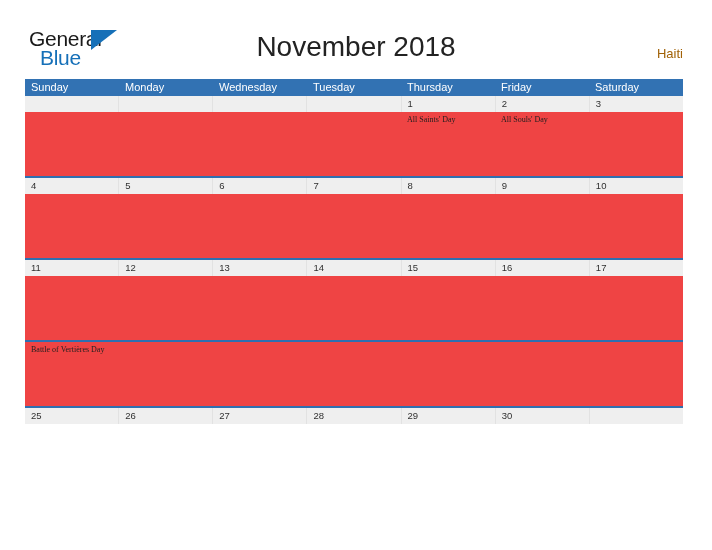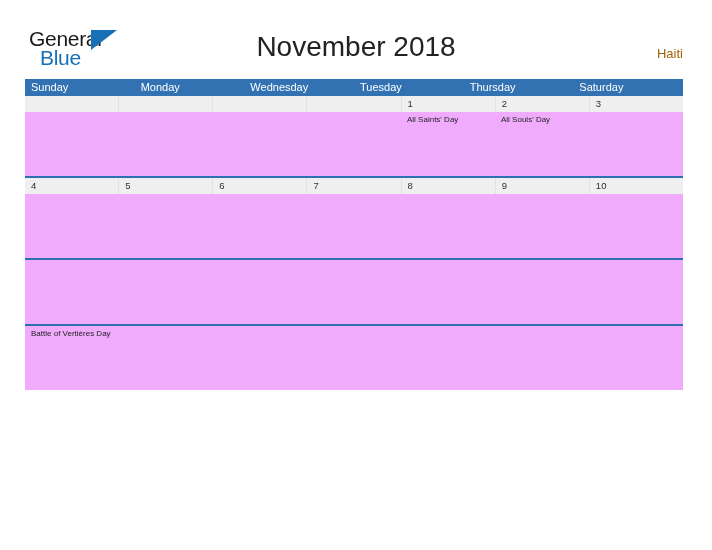--- a/index.html
+++ b/index.html
@@ -136,22 +136,23 @@
     border-right: 1px solid #e2e2e2;
     white-space: nowrap;
     overflow: hidden;
   }
   .date-strip .date-cell:last-child {
     border-right: none;
   }
 
   .body-strip {
     display: flex;
-    background: #f0abfc;
+    background: #ef4444;
     height: 64px;
+    font-family: Liberation Serif, serif;
   }
   .body-strip .event-cell {
     flex: 1 1 0;
     box-sizing: border-box;
     padding: 2px 5px 0 6px;
     font-size: 8px;
     line-height: 11px;
     color: #1f1f1f;
     overflow: hidden;
   }
@@ -186,20 +187,21 @@
   </div>
 
   <div class="calendar">
 
     <div class="weekday-header">
       <div class="weekday-cell">Sunday</div>
       <div class="weekday-cell">Monday</div>
       <div class="weekday-cell">Wednesday</div>
       <div class="weekday-cell">Tuesday</div>
       <div class="weekday-cell">Thursday</div>
+      <div class="weekday-cell">Friday</div>
       <div class="weekday-cell">Saturday</div>
     </div>
 
     <div id="weeks-container">
         <div class="week-row">
           <div class="date-strip">
             <div class="date-cell"></div>
             <div class="date-cell"></div>
             <div class="date-cell"></div>
             <div class="date-cell"></div>
@@ -235,20 +237,29 @@
             <div class="event-cell"></div>
             <div class="event-cell"></div>
             <div class="event-cell"></div>
             <div class="event-cell"></div>
             <div class="event-cell"></div>
             <div class="event-cell"></div>
             <div class="event-cell"></div>
           </div>
         </div>
         <div class="week-row">
+          <div class="date-strip">
+            <div class="date-cell">11</div>
+            <div class="date-cell">12</div>
+            <div class="date-cell">13</div>
+            <div class="date-cell">14</div>
+            <div class="date-cell">15</div>
+            <div class="date-cell">16</div>
+            <div class="date-cell">17</div>
+          </div>
           <div class="body-strip">
             <div class="event-cell"></div>
             <div class="event-cell"></div>
             <div class="event-cell"></div>
             <div class="event-cell"></div>
             <div class="event-cell"></div>
             <div class="event-cell"></div>
             <div class="event-cell"></div>
           </div>
         </div>
@@ -258,17 +269,29 @@
               <span class="event-item">Battle of Vertières Day</span>
             </div>
             <div class="event-cell"></div>
             <div class="event-cell"></div>
             <div class="event-cell"></div>
             <div class="event-cell"></div>
             <div class="event-cell"></div>
             <div class="event-cell"></div>
           </div>
         </div>
+        <div class="week-row last">
+          <div class="date-strip">
+            <div class="date-cell">25</div>
+            <div class="date-cell">26</div>
+            <div class="date-cell">27</div>
+            <div class="date-cell">28</div>
+            <div class="date-cell">29</div>
+            <div class="date-cell">30</div>
+            <div class="date-cell"></div>
+          </div>
+          <div class="body-strip"></div>
+        </div>
       </div>
 
   </div>
 
 </div>
 
 </body></html>

